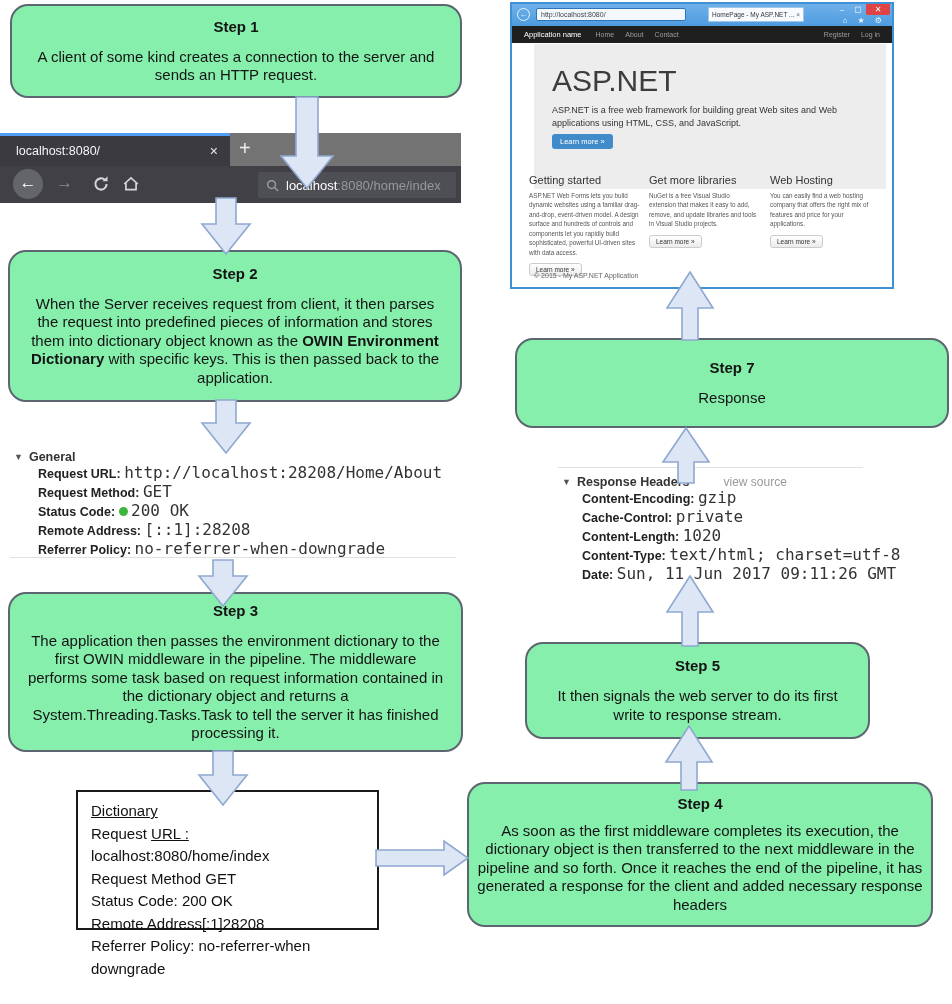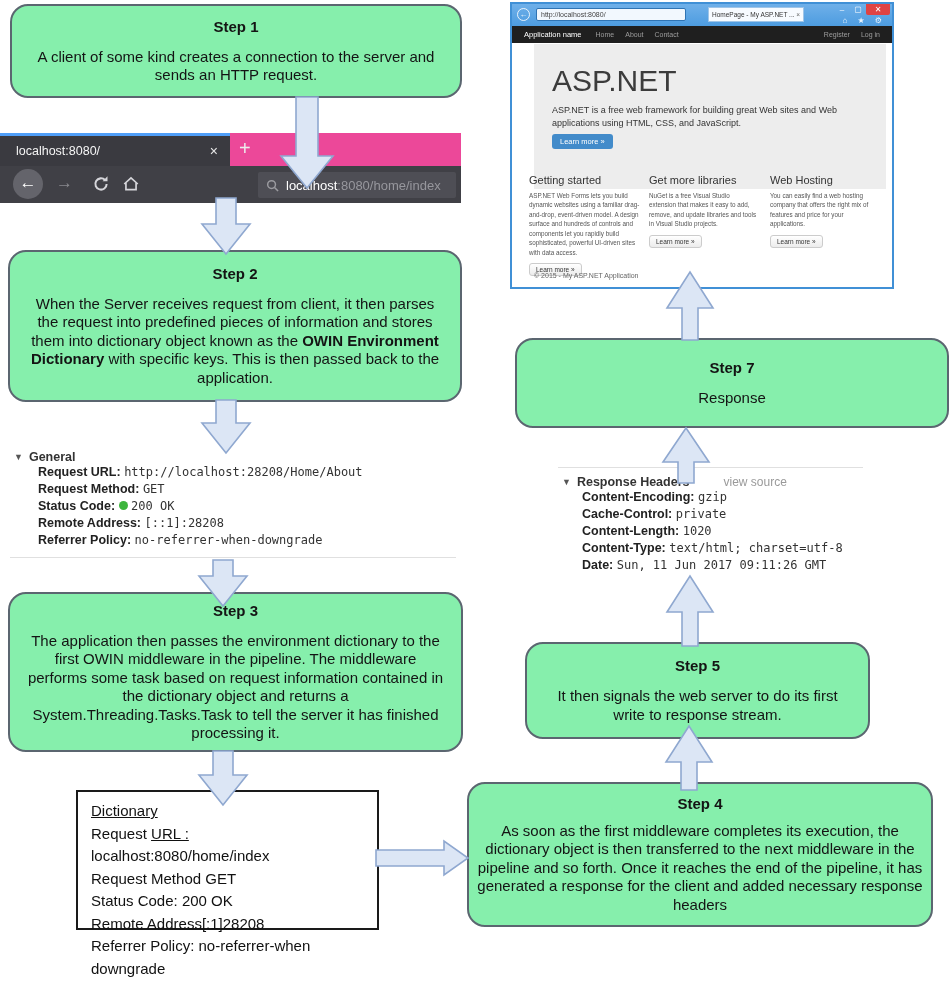--- a/index.html
+++ b/index.html
@@ -13,21 +13,21 @@
     text-align:center; color:#141414; z-index:10;
   }
   .stepbox .title { font-weight:bold; font-size:15px; }
   .stepbox .body  { font-size:15px; line-height:18.5px; padding:0 14px; margin-top:13px; }
 
   
   #arrows { position:absolute; left:0; top:0; z-index:60; pointer-events:none; }
   #arrows polygon { fill:#dce6f5; stroke:#8fa8d0; stroke-width:1.6; }
 
   
-  .ffbar { position:absolute; left:0; top:133px; width:461px; height:70px; background:#ec4899; z-index:5; }
+  .ffbar { position:absolute; left:0; top:133px; width:461px; height:70px; background:#737373; z-index:5; }
   .ff-tab { position:absolute; left:0; top:0; width:230px; height:33px; background:#3a3a40;
             border-top:3px solid #4f9ef8; color:#f5f5f5; font-size:12.5px; }
   .ff-tab .t { position:absolute; left:16px; top:8px; }
   .ff-tab .x { position:absolute; right:12px; top:7px; font-size:14px; color:#e8e8e8; }
   .ff-plus { position:absolute; left:239px; top:4px; color:#ededed; font-size:20px; font-weight:400; }
   .ff-toolbar { position:absolute; left:0; top:33px; width:461px; height:37px; background:#404046; }
   .ff-back { position:absolute; left:13px; top:3px; width:30px; height:30px; border-radius:50%;
              background:#64646b; color:#fff; font-size:17px; text-align:center; line-height:28px; }
   .ff-fwd { position:absolute; left:56px; top:7px; color:#8a8a8f; font-size:17px; }
   .ff-ico { position:absolute; top:9px; }
@@ -35,21 +35,21 @@
                border-radius:2px; display:flex; align-items:center; padding:0 8px; }
   .ff-search .host { color:#ffffff; font-size:13px; margin-left:7px; }
   .ff-search .path { color:#97979d; font-size:13px; }
 
   
   .dtpanel { position:absolute; z-index:8; font-size:12.5px; color:#222; }
   .dt-head { font-weight:bold; color:#333; }
   .dt-head .tri { font-size:9px; color:#555; margin-right:6px; vertical-align:1px; }
   .dt-row { margin-left:24px; line-height:17px; white-space:nowrap; }
   .dt-label { font-weight:bold; color:#222; }
-  .dt-value { font-family:"DejaVu Sans Mono", monospace; font-size:12px; color:#333; }
+  .dt-value { font-family:"DejaVu Sans Mono", monospace; font-size:16px; color:#333; }
   .dot { display:inline-block; width:9px; height:9px; border-radius:50%; background:#3db53d; margin:0 3px 0 4px; }
   .rule { position:absolute; height:1px; background:#e0e0e0; z-index:7; }
   .viewsrc { font-weight:normal; color:#9a9a9a; font-size:12px; margin-left:34px; }
 
   
   .dictbox { position:absolute; left:76px; top:790px; width:303px; height:140px; background:#fff;
              border:2px solid #1a1a1a; padding:8px 13px; font-size:15px; line-height:22.5px;
              color:#111; z-index:9; }
   .u { text-decoration:underline; }
 

